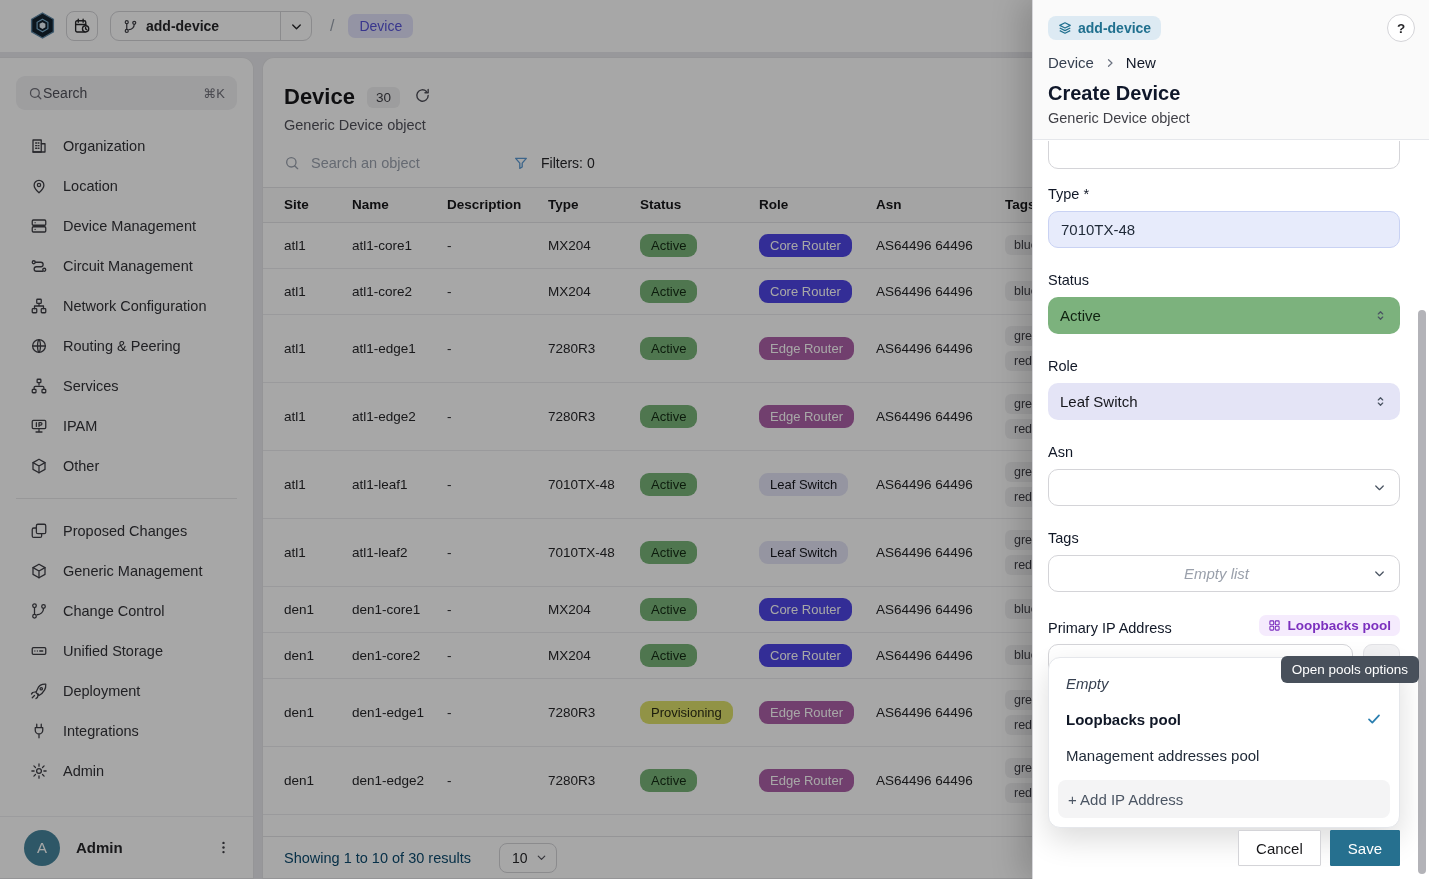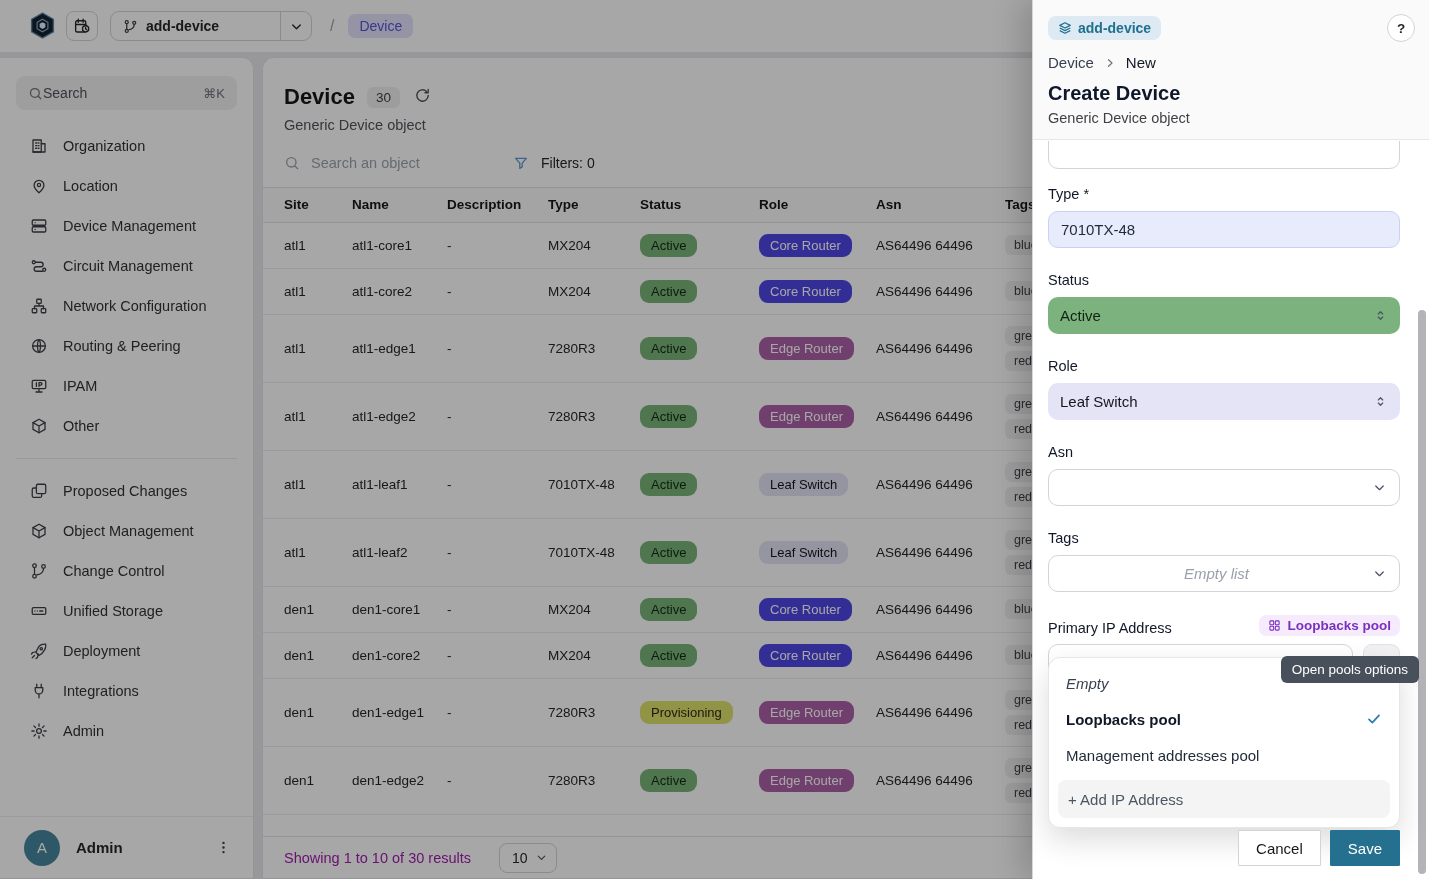--- a/index.html
+++ b/index.html
@@ -58,21 +58,21 @@
   table { border-collapse:collapse; table-layout:fixed; width:100%; }
   thead th { background:#fafafa; font-size:13.5px; font-weight:600; color:#18181b; text-align:left; height:34px; padding:0 10px; border-bottom:1px solid #e4e4e7; }
   thead th:first-child { padding-left:21px; }
   tbody td { font-size:13.5px; color:#27272a; padding:11px 10px; border-bottom:1px solid #ececee; vertical-align:middle; }
   tbody td:first-child { padding-left:21px; }
   tbody tr { cursor:pointer; }
   .badge { display:inline-block; font-size:13px; padding:4px 11px; border-radius:9px; white-space:nowrap; }
   .tags-cell { display:flex; flex-direction:column; gap:5px; align-items:flex-start; }
   .tag-chip { background:#f0f0f2; color:#3f3f46; font-size:12.5px; padding:3px 9px; border-radius:6px; }
   .main-foot { position:absolute; left:0; bottom:0; width:100%; height:42px; border-top:1px solid #e4e4e7; background:#fff; display:flex; align-items:center; padding-left:21px; }
-  .foot-summary { font-size:14.5px; color:#a21caf; }
+  .foot-summary { font-size:14.5px; color:#0c4a6e; }
   .psize { margin-left:28px; width:58px; height:30px; border:1px solid #d4d4d8; border-radius:8px; display:flex; align-items:center; padding:0 8px 0 12px; font-size:14px; color:#27272a; cursor:pointer; }
   .psize svg { width:13px; height:13px; margin-left:auto; color:#52525b; }
 
   
   .overlay { position:absolute; left:0; top:0; width:1032px; height:879px; background:rgba(0,0,0,0.345); z-index:50; }
 
   
   .panel { position:absolute; right:0; top:0; width:397px; height:879px; background:#fff; z-index:60; border-left:1px solid #d6d6da; box-shadow:-10px 0 30px rgba(0,0,0,0.18); }
   .panel-head { position:relative; height:140px; background:#fafafa; border-bottom:1px solid #e5e7eb; padding:16px 15px 0; }
   .branch-chip { display:inline-flex; align-items:center; gap:6px; background:#ddeaf3; color:#20708f; border-radius:8px; padding:4px 10px; font-size:14px; font-weight:600; cursor:pointer; }
@@ -231,20 +231,31 @@
             <svg viewBox="0 0 24 24" fill="none" stroke="currentColor" stroke-width="1.7" stroke-linecap="round" stroke-linejoin="round">
               <circle cx="12" cy="12" r="8.5"></circle>
               <path d="M3.5 12h17M12 3.5c2.6 2.8 2.6 14.2 0 17-2.6-2.8-2.6-14.2 0-17z"></path>
             </svg>
           </span>
           <span class="nlabel">Routing &amp; Peering</span>
         </div>
         <div class="nav-item">
           <span class="nicon">
             <svg viewBox="0 0 24 24" fill="none" stroke="currentColor" stroke-width="1.7" stroke-linecap="round" stroke-linejoin="round">
+              <rect x="9.5" y="3" width="5" height="4.5" rx="1"></rect>
+              <rect x="3" y="16.5" width="5" height="4.5" rx="1"></rect>
+              <rect x="16" y="16.5" width="5" height="4.5" rx="1"></rect>
+              <path d="M12 7.5v3M5.5 16.5v-2.5a1.5 1.5 0 0 1 1.5-1.5h10a1.5 1.5 0 0 1 1.5 1.5v2.5"></path>
+            </svg>
+          </span>
+          <span class="nlabel">Services</span>
+        </div>
+        <div class="nav-item">
+          <span class="nicon">
+            <svg viewBox="0 0 24 24" fill="none" stroke="currentColor" stroke-width="1.7" stroke-linecap="round" stroke-linejoin="round">
               <rect x="3" y="4.5" width="18" height="11" rx="1.5"></rect>
               <path d="M12 15.5v4.5M8 20h8M8.5 7.5v5M12 7.5v5M12 7.5h2.3a1.6 1.6 0 0 1 0 3.2H12"></path>
             </svg>
           </span>
           <span class="nlabel">IPAM</span>
         </div>
         <div class="nav-item">
           <span class="nicon">
             <svg viewBox="0 0 24 24" fill="none" stroke="currentColor" stroke-width="1.7" stroke-linecap="round" stroke-linejoin="round">
               <path d="M12 3l8 4.5v9L12 21l-8-4.5v-9L12 3z"></path>
@@ -265,21 +276,21 @@
           </span>
           <span class="nlabel">Proposed Changes</span>
         </div>
         <div class="nav-item">
           <span class="nicon">
             <svg viewBox="0 0 24 24" fill="none" stroke="currentColor" stroke-width="1.7" stroke-linecap="round" stroke-linejoin="round">
               <path d="M12 3l8 4.5v9L12 21l-8-4.5v-9L12 3z"></path>
               <path d="M4 7.5l8 4.5 8-4.5M12 12v9"></path>
             </svg>
           </span>
-          <span class="nlabel">Object Management</span>
+          <span class="nlabel">Generic Management</span>
         </div>
         <div class="nav-item">
           <span class="nicon">
             <svg viewBox="0 0 24 24" fill="none" stroke="currentColor" stroke-width="1.7" stroke-linecap="round" stroke-linejoin="round">
               <line x1="6" y1="8" x2="6" y2="16"></line>
               <circle cx="6" cy="5" r="2.4"></circle>
               <circle cx="6" cy="19" r="2.4"></circle>
               <circle cx="18" cy="6" r="2.4"></circle>
               <path d="M18 8.5a8.5 8.5 0 0 1-8.5 8.5"></path>
             </svg>

